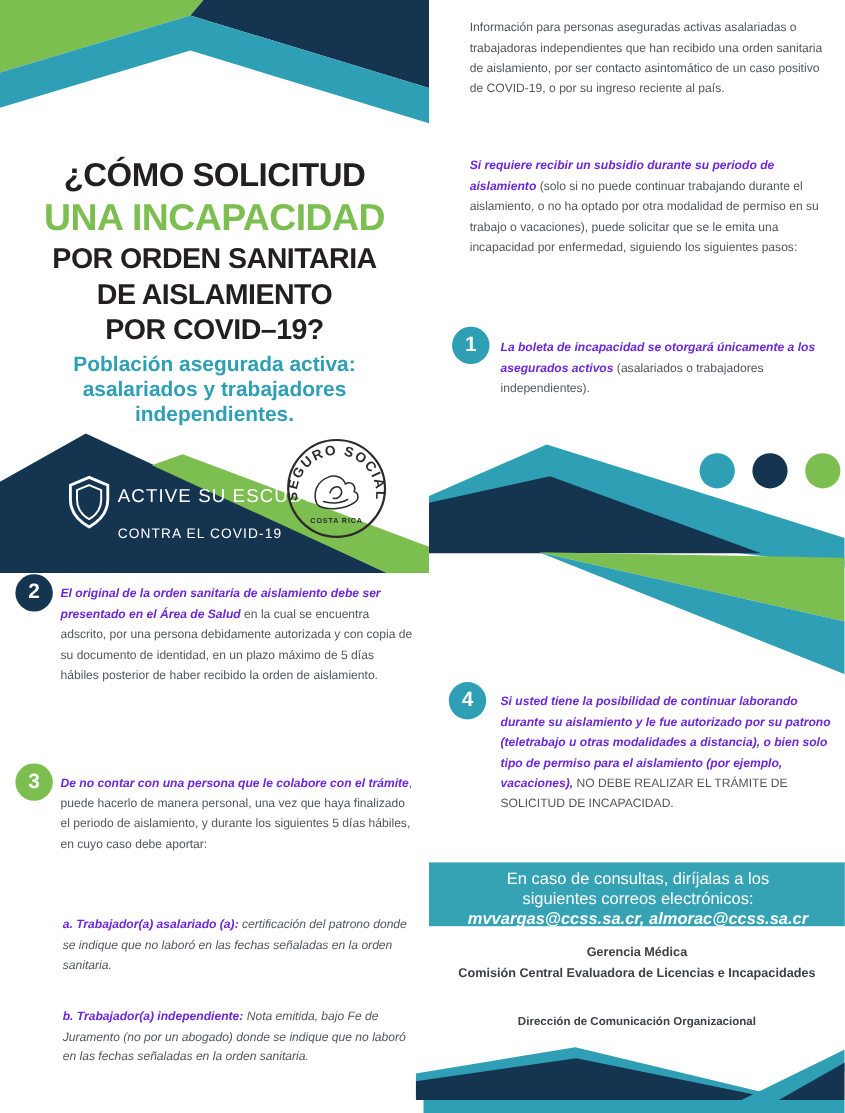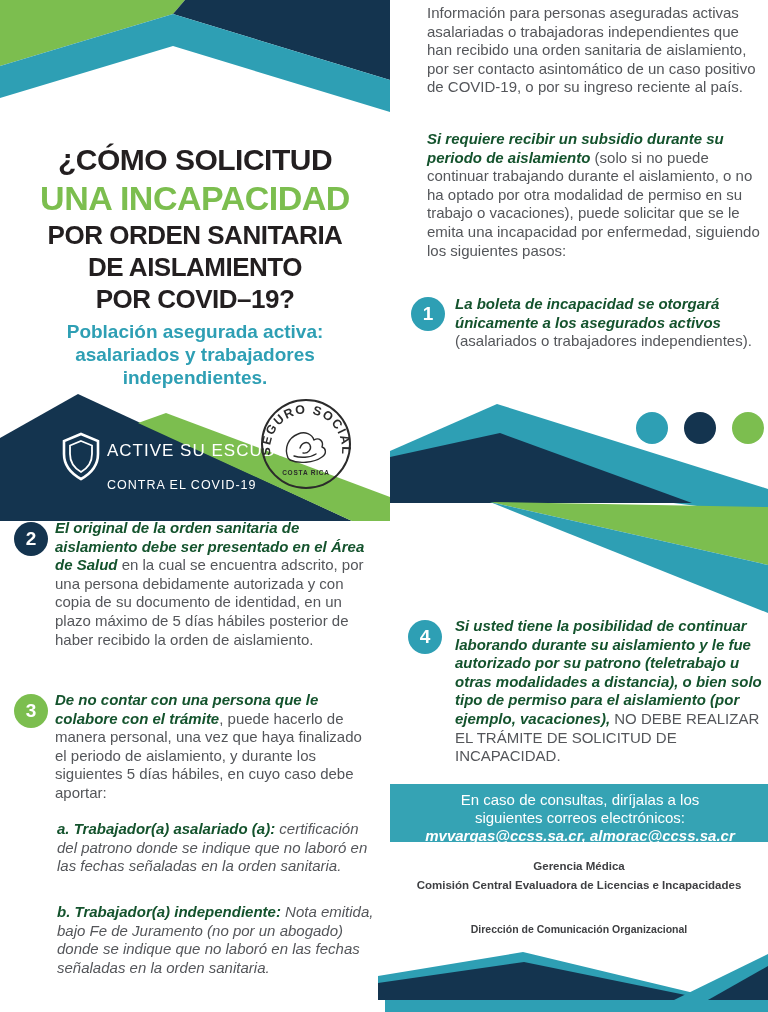--- a/index.html
+++ b/index.html
@@ -15,22 +15,22 @@
   .t3{font-size:26px;line-height:32px;letter-spacing:-0.5px;}
   .subtitle{left:30px;top:320px;width:330px;text-align:center;color:#2e9fb4;
             font-weight:bold;font-size:19px;line-height:23px;}
 
   
   .banner-text{color:#ffffff;letter-spacing:1px;}
   .bt1{left:107px;top:50px;font-size:17px;}
   .bt2{left:107px;top:71px;font-size:12.5px;margin-top:16px;}
 
   
-  .body-text{font-size:15px;line-height:18.6px;color:#54565a;}
-  .lead{font-weight:bold;font-style:italic;color:#14532d;}
+  .body-text{font-size:11px;line-height:18.6px;color:#54565a;margin-top:12px;}
+  .lead{font-weight:bold;font-style:italic;color:#6d28d9;}
   .italic{font-style:italic;}
   .circle{width:34px;height:34px;border-radius:50%;color:#fff;font-weight:bold;font-size:19px;
           display:flex;align-items:center;justify-content:center;}
   .c-teal{background:#2e9fb4;}
   .c-navy{background:#14344f;}
   .c-green{background:#7cbe4f;}
 
   
   .contact-box{left:390px;top:784px;width:380px;height:58px;background:#35a3b4;color:#ffffff;
                text-align:center;font-size:15px;line-height:18px;padding-top:7px;box-sizing:border-box;}

